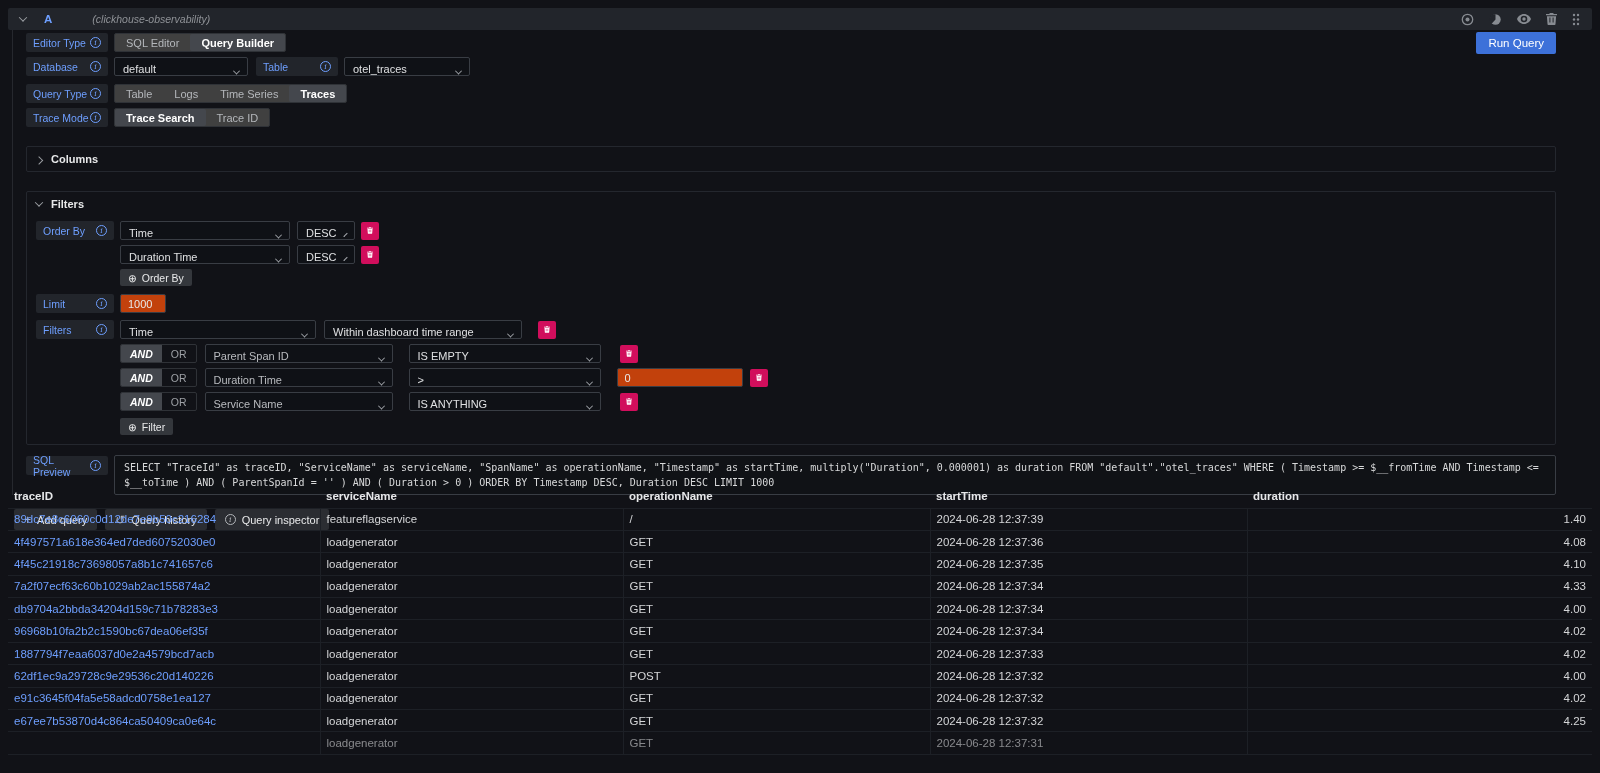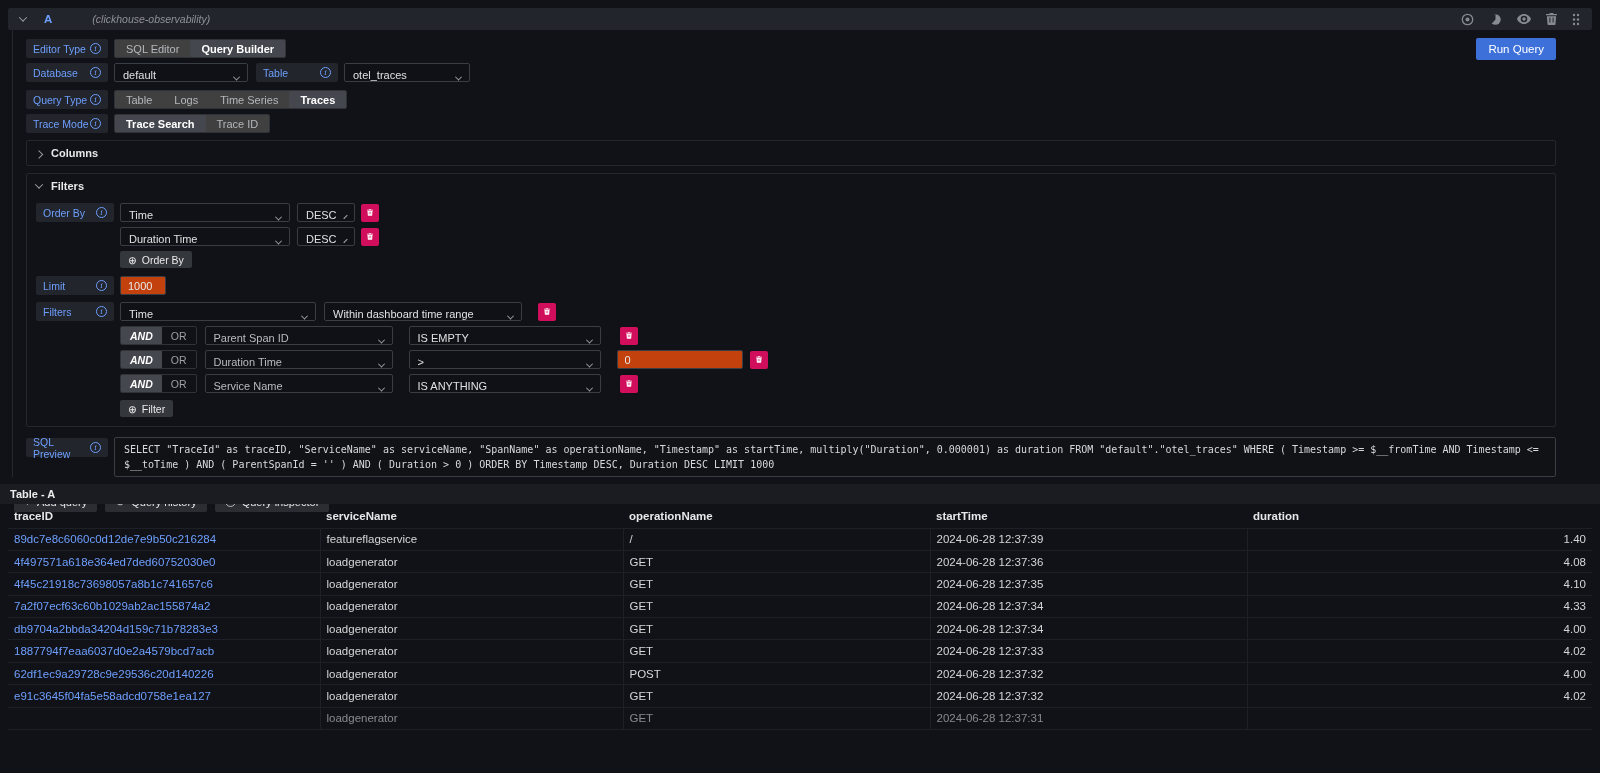--- a/index.html
+++ b/index.html
@@ -18,21 +18,21 @@
   .refid { color:#6e9fff; font-weight:bold; font-size:11.5px; margin-left:8px; }
   .ds-name { color:#8e9196; font-style:italic; margin-left:30px; font-size:10.5px; }
   .qheader-icons { margin-left:auto; display:flex; align-items:center; gap:15px; }
   .qheader-icons .hicon { display:inline-flex; align-items:center; cursor:pointer; }
 
   .chev { display:inline-block; width:6px; height:6px;
     border-right:1.5px solid #9b9ea3; border-bottom:1.5px solid #9b9ea3; }
   .chev-down { transform:rotate(45deg) translate(-1px,-1px); }
   .chev-right { transform:rotate(-45deg) translate(-1px,1px); }
 
-  .editor-body { margin-left:4px; border-left:1px solid #26282e; padding:9px 36px 0 13px; }
+  .editor-body { margin-left:4px; border-left:1px solid #26282e; padding:3px 36px 0 13px; }
 
   .ctl-row { display:flex; align-items:center; margin-bottom:5px; height:19px; }
 
   .lbl {
     width:82px; height:19px; background:#22252b; border-radius:2px;
     color:#6e9fff; display:flex; align-items:center; justify-content:space-between;
     padding:0 7px; margin-right:6px; font-size:10.5px; font-weight:500; flex:none;
   }
   .info-ic {
     width:11px; height:11px; border:1px solid #6e9fff; border-radius:50%;
@@ -64,21 +64,21 @@
     width:18px; height:18px; background:#d10e5c; border:none; border-radius:2px;
     display:inline-flex; align-items:center; justify-content:center; cursor:pointer;
     margin-left:6px; flex:none;
   }
   .run-btn {
     margin-left:auto; height:22px; background:#3d71d9; color:#fff; border:none; border-radius:2px;
     padding:0 12px; font-size:11.5px; font-weight:500; cursor:pointer;
     font-family:"Liberation Sans",sans-serif;
   }
   .section-box {
-    border:1px solid #24272e; border-radius:2px; margin-top:7px; padding:5px 9px;
+    border:1px solid #24272e; border-radius:2px; margin-top:19px; padding:5px 9px;
   }
   .section-head { display:flex; align-items:center; gap:9px; height:14px;
     color:#e8e9ea; font-weight:bold; font-size:11px; cursor:pointer; }
   .fbox { padding:5px 9px 9px 9px; }
   .frow { display:flex; align-items:center; margin-top:5px; height:19px; }
   .flabel { width:78px; }
   .fspacer { width:84px; flex:none; }
   .addbtn {
     height:17px; background:#34373c; border:none; border-radius:2px; color:#e8e9ea;
     display:inline-flex; align-items:center; gap:5px; padding:0 8px; cursor:pointer;
@@ -409,21 +409,20 @@
     <span class="gico">↺</span>
     <span>Query history</span>
   </button>
   <button class="fbtn">
     <span class="info-ic" style="border-color:#b2b5b9;color:#b2b5b9">i</span>
     <span>Query inspector</span>
   </button>
 </div>
 
 <div class="table-panel">
-  <div class="tp-header">Table - A</div>
   <table class="results">
     <colgroup>
         <col style="width:312px">
         <col style="width:303px">
         <col style="width:307px">
         <col style="width:317px">
         <col>
       </colgroup>
     <thead>
       <tr>
@@ -464,40 +463,54 @@
         <td class="dur">4.33</td>
       </tr>
       <tr>
         <td class="tid"><a>db9704a2bbda34204d159c71b78283e3</a></td>
         <td>loadgenerator</td>
         <td>GET</td>
         <td>2024-06-28 12:37:34</td>
         <td class="dur">4.00</td>
       </tr>
       <tr>
+        <td class="tid"><a>96968b10fa2b2c1590bc67dea06ef35f</a></td>
+        <td>loadgenerator</td>
+        <td>GET</td>
+        <td>2024-06-28 12:37:34</td>
+        <td class="dur">4.02</td>
+      </tr>
+      <tr>
         <td class="tid"><a>1887794f7eaa6037d0e2a4579bcd7acb</a></td>
         <td>loadgenerator</td>
         <td>GET</td>
         <td>2024-06-28 12:37:33</td>
         <td class="dur">4.02</td>
       </tr>
       <tr>
         <td class="tid"><a>62df1ec9a29728c9e29536c20d140226</a></td>
         <td>loadgenerator</td>
         <td>POST</td>
         <td>2024-06-28 12:37:32</td>
         <td class="dur">4.00</td>
       </tr>
       <tr>
         <td class="tid"><a>e91c3645f04fa5e58adcd0758e1ea127</a></td>
         <td>loadgenerator</td>
         <td>GET</td>
         <td>2024-06-28 12:37:32</td>
         <td class="dur">4.02</td>
       </tr>
+      <tr>
+        <td class="tid"><a>e67ee7b53870d4c864ca50409ca0e64c</a></td>
+        <td>loadgenerator</td>
+        <td>GET</td>
+        <td>2024-06-28 12:37:32</td>
+        <td class="dur">4.25</td>
+      </tr>
       <tr style="opacity:.6">
         <td class="tid"><a></a></td>
         <td>loadgenerator</td>
         <td>GET</td>
         <td>2024-06-28 12:37:31</td>
         <td class="dur"></td>
       </tr>
     </tbody>
   </table>
 </div>

